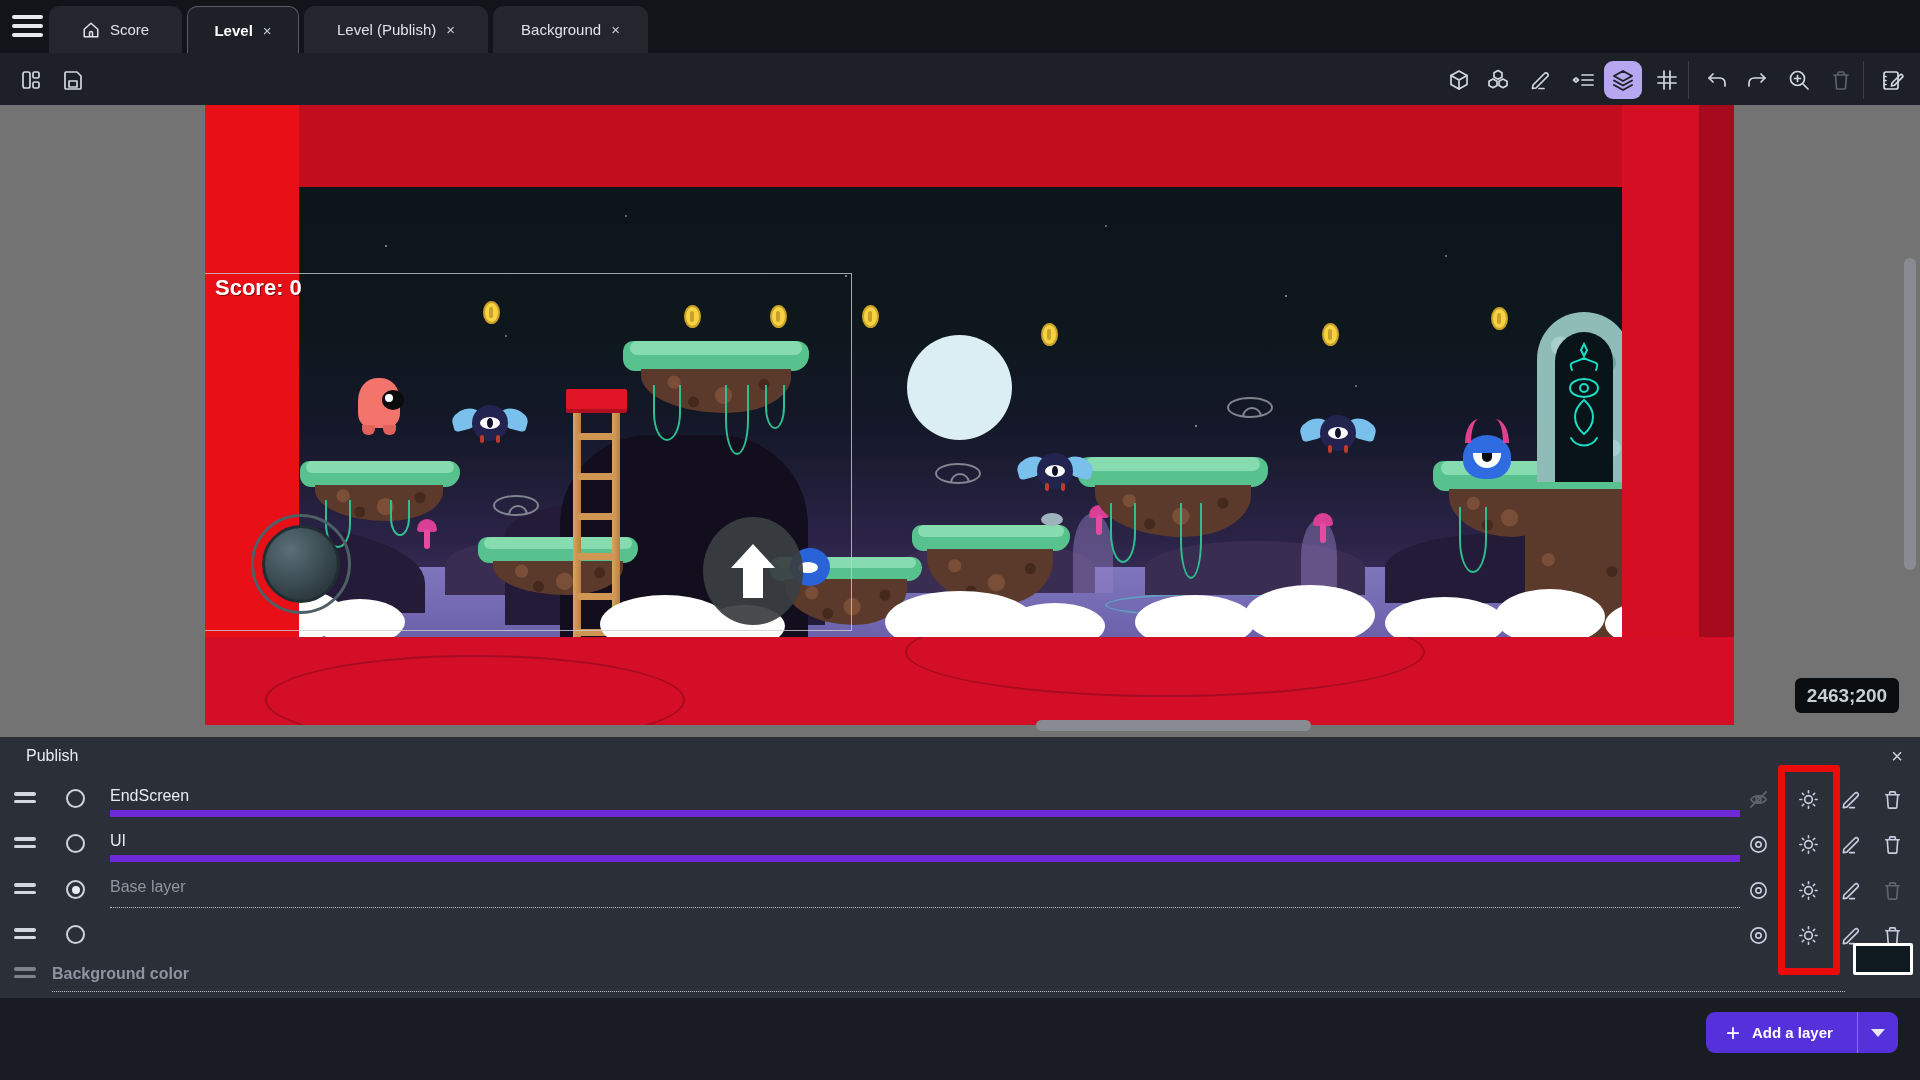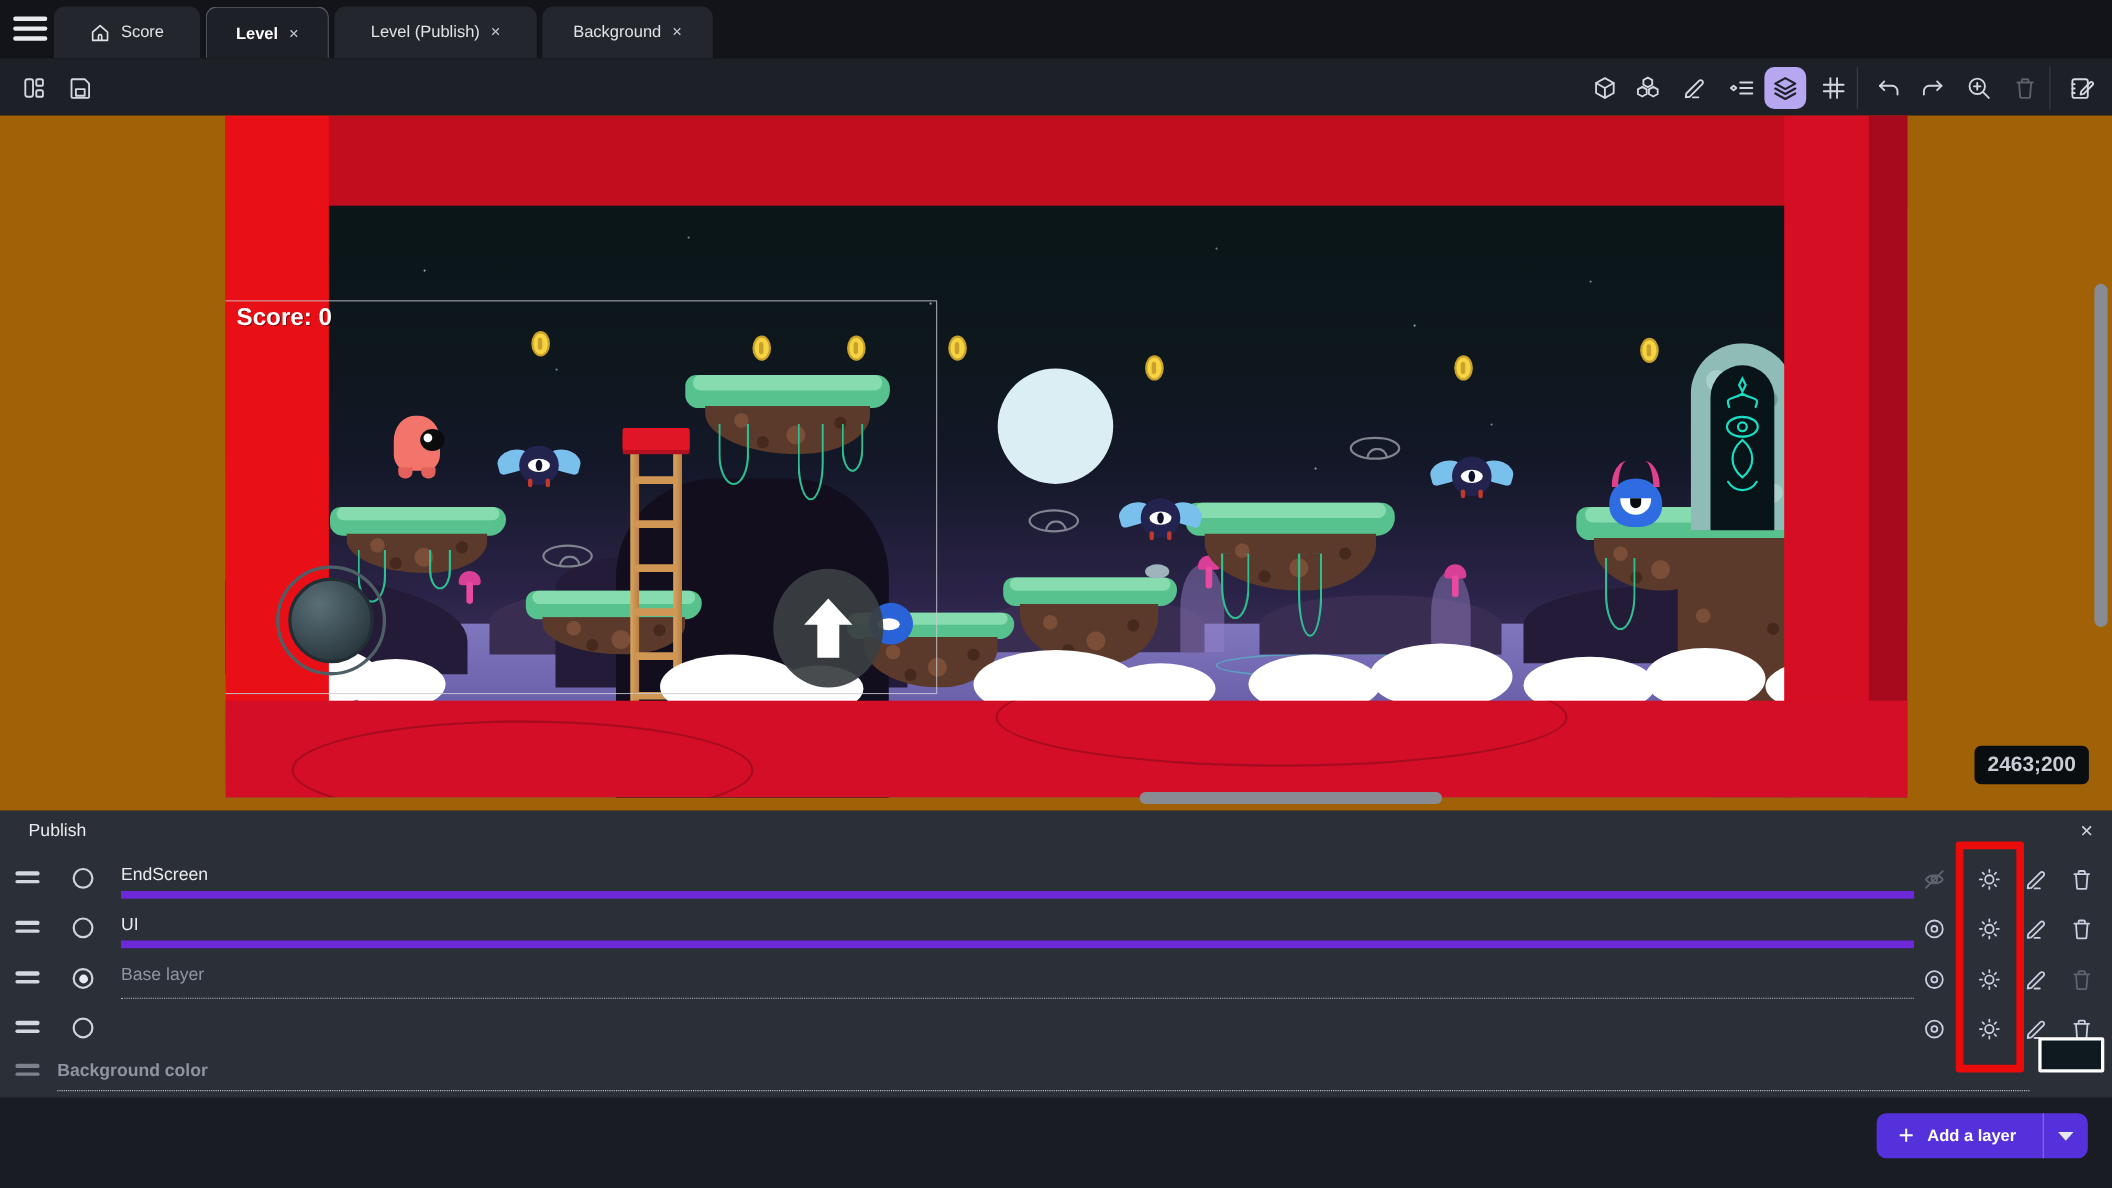--- a/index.html
+++ b/index.html
@@ -29,21 +29,21 @@
                  border-radius:21px; display:flex; align-items:center; color:#fff; cursor:pointer; }
   #preview-btn .playwrap { display:flex; align-items:center; gap:12px; padding-left:22px; flex:1; }
   #preview-btn .sep { width:1px; height:42px; background:#6b6f78; }
   #preview-btn .caretwrap { width:38px; display:flex; align-items:center; justify-content:center; }
   .caret { width:0; height:0; border-left:7px solid transparent; border-right:7px solid transparent; border-top:8px solid #e7e9ee; }
   #publish-btn { position:absolute; left:990px; top:57px; width:127px; height:42px; background:#5d3be6; border-radius:21px;
                  display:flex; align-items:center; justify-content:center; gap:10px; color:#fff; cursor:pointer; }
   .btnlabel { font-size:15px; font-weight:bold; }
 
   
-  #canvas { position:absolute; left:0; top:105px; width:1920px; height:632px; background:#a16207; overflow:hidden; }
+  #canvas { position:absolute; left:0; top:105px; width:1920px; height:632px; background:#737373; overflow:hidden; }
   #scene { position:absolute; left:205px; top:0; width:1529px; height:620px; overflow:hidden; }
   .sky { position:absolute; inset:0; z-index:0;
          background:linear-gradient(#0a1517 0%, #0d171c 35%, #141829 52%, #2b2347 70%, #463768 85%, #5d4c8d 100%); }
   .stars { position:absolute; left:0; top:0; width:2px; height:2px; background:#cfe5ea; border-radius:50%; z-index:1; opacity:.7;
     box-shadow: 180px 140px #cfe5ea, 420px 110px #9fb6bc, 640px 170px #cfe5ea, 900px 120px #9fb6bc,
                 1080px 190px #cfe5ea, 1240px 150px #9fb6bc, 300px 230px #9fb6bc, 760px 250px #cfe5ea,
                 1150px 280px #9fb6bc, 520px 300px #9fb6bc, 990px 320px #cfe5ea, 1380px 240px #9fb6bc; }
   .moon { position:absolute; left:702px; top:230px; width:105px; height:105px; border-radius:50%; background:#daeef3; z-index:1; }
   .coin { position:absolute; width:17px; height:23px; background:#f5d341; border:2px solid #c9a02c; border-radius:50%; z-index:2; }
   .coin::after { content:""; position:absolute; left:4px; top:4px; width:4px; height:11px; background:#c9a02c; border-radius:2px; }

